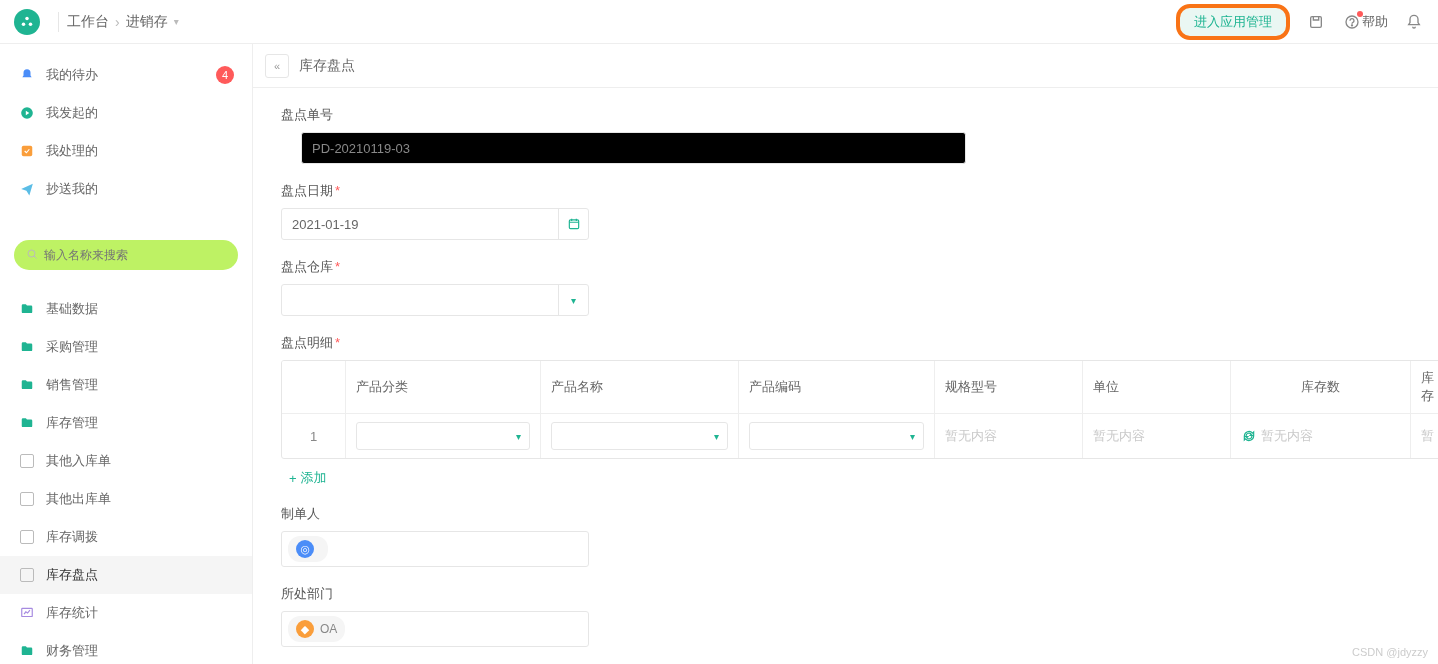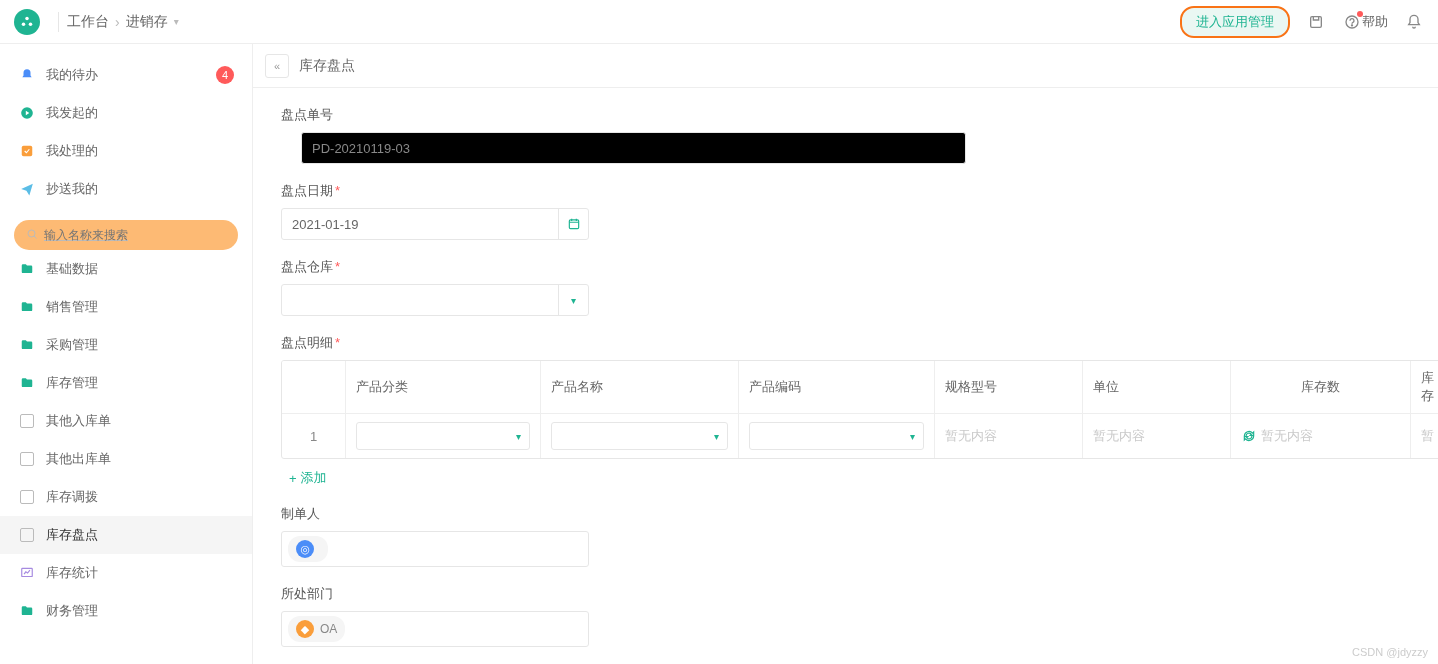--- a/index.html
+++ b/index.html
@@ -7,35 +7,35 @@
     
     
     .topbar { height: 44px; display: flex; align-items: center; padding: 0 14px; border-bottom: 1px solid #eee; }
     .logo { width: 26px; height: 26px; border-radius: 50%; background: #1fb492; display: flex; align-items: center; justify-content: center; color: #fff; font-size: 14px; margin-right: 10px; }
     .divider-v { width: 1px; height: 20px; background: #e6e6e6; margin: 0 8px; }
     .breadcrumb { display: flex; align-items: center; color: #666; font-size: 14px; }
     .breadcrumb .sep { margin: 0 6px; color: #bbb; }
     .breadcrumb .cur { color: #666; }
     .dropdown-caret { margin-left: 6px; color: #bbb; font-size: 10px; }
     .top-right { margin-left: auto; display: flex; align-items: center; gap: 16px; }
-    .btn-pill { border: 2px solid #f97316; background: #eaf7f3; color: #1fb492; padding: 5px 14px; border-radius: 14px; font-size: 13px; cursor: pointer; }
+    .btn-pill { border: 4px solid #f97316; background: #eaf7f3; color: #1fb492; padding: 5px 14px; border-radius: 14px; font-size: 13px; cursor: pointer; }
     .top-icon { width: 20px; height: 20px; display: flex; align-items: center; justify-content: center; color: #888; cursor: pointer; position: relative; }
     .help-dot::after { content: ""; position: absolute; top: -1px; right: -1px; width: 6px; height: 6px; border-radius: 50%; background: #ff5a5a; }
     .help-wrap { display: flex; align-items: center; color: #666; cursor: pointer; }
     
     
     .layout { display: flex; height: calc(100% - 44px); }
     .sidebar { width: 253px; border-right: 1px solid #eee; padding-top: 12px; overflow-y: auto; }
     .side-item { display: flex; align-items: center; height: 38px; padding: 0 18px; color: #666; cursor: pointer; font-size: 13px; }
     .side-item.active { background: #f5f5f5; color: #333; }
     .side-item .icon { width: 18px; height: 18px; margin-right: 10px; display: flex; align-items: center; justify-content: center; font-size: 14px; }
     .side-sub .side-item { }
     .side-item .badge { margin-left: auto; width: 18px; height: 18px; border-radius: 50%; background: #ff5a5a; color: #fff; font-size: 11px; display: flex; align-items: center; justify-content: center; }
     .side-spacer { height: 12px; }
-    .search-box { margin: 0 14px; height: 30px; background: #fdba74; border-radius: 15px; display: flex; align-items: center; padding: 0 12px; color: #bbb; text-decoration: underline; }
+    .search-box { margin: 20px 14px; height: 30px; background: #bef264; border-radius: 15px; display: flex; align-items: center; padding: 0 12px; color: #bbb; }
     .search-box input { border: none; background: transparent; outline: none; flex: 1; font-size: 12px; color: #666; margin-left: 6px; }
     .icon-blue { color: #4b8df8; }
     .icon-teal { color: #1fb492; }
     .icon-orange { color: #fa9e3b; }
     .icon-sky { color: #5bbde6; }
     .icon-folder { color: #1fb492; }
     .icon-doc { color: #999; width: 14px; height: 14px; border: 1px solid #bbb; border-radius: 2px; }
     
     
     .main { flex: 1; display: flex; flex-direction: column; overflow: hidden; }
@@ -180,29 +180,29 @@
           </svg>
         </span>
       <span>基础数据</span>
     </div>
     <div class="side-item">
       <span class="icon icon-folder">
           <svg width="14" height="14" viewBox="0 0 24 24" fill="currentColor">
             <path d="M3 6a2 2 0 0 1 2-2h5l2 2h7a2 2 0 0 1 2 2v9a2 2 0 0 1-2 2H5a2 2 0 0 1-2-2V6z"></path>
           </svg>
         </span>
+      <span>采购管理</span>
+    </div>
+    <div class="side-item">
+      <span class="icon icon-folder">
+          <svg width="14" height="14" viewBox="0 0 24 24" fill="currentColor">
+            <path d="M3 6a2 2 0 0 1 2-2h5l2 2h7a2 2 0 0 1 2 2v9a2 2 0 0 1-2 2H5a2 2 0 0 1-2-2V6z"></path>
+          </svg>
+        </span>
       <span>销售管理</span>
-    </div>
-    <div class="side-item">
-      <span class="icon icon-folder">
-          <svg width="14" height="14" viewBox="0 0 24 24" fill="currentColor">
-            <path d="M3 6a2 2 0 0 1 2-2h5l2 2h7a2 2 0 0 1 2 2v9a2 2 0 0 1-2 2H5a2 2 0 0 1-2-2V6z"></path>
-          </svg>
-        </span>
-      <span>采购管理</span>
     </div>
     <div class="side-item">
       <span class="icon icon-folder">
           <svg width="14" height="14" viewBox="0 0 24 24" fill="currentColor">
             <path d="M3 6a2 2 0 0 1 2-2h5l2 2h7a2 2 0 0 1 2 2v9a2 2 0 0 1-2 2H5a2 2 0 0 1-2-2V6z"></path>
           </svg>
         </span>
       <span>库存管理</span>
     </div>
     <div class="side-sub">

